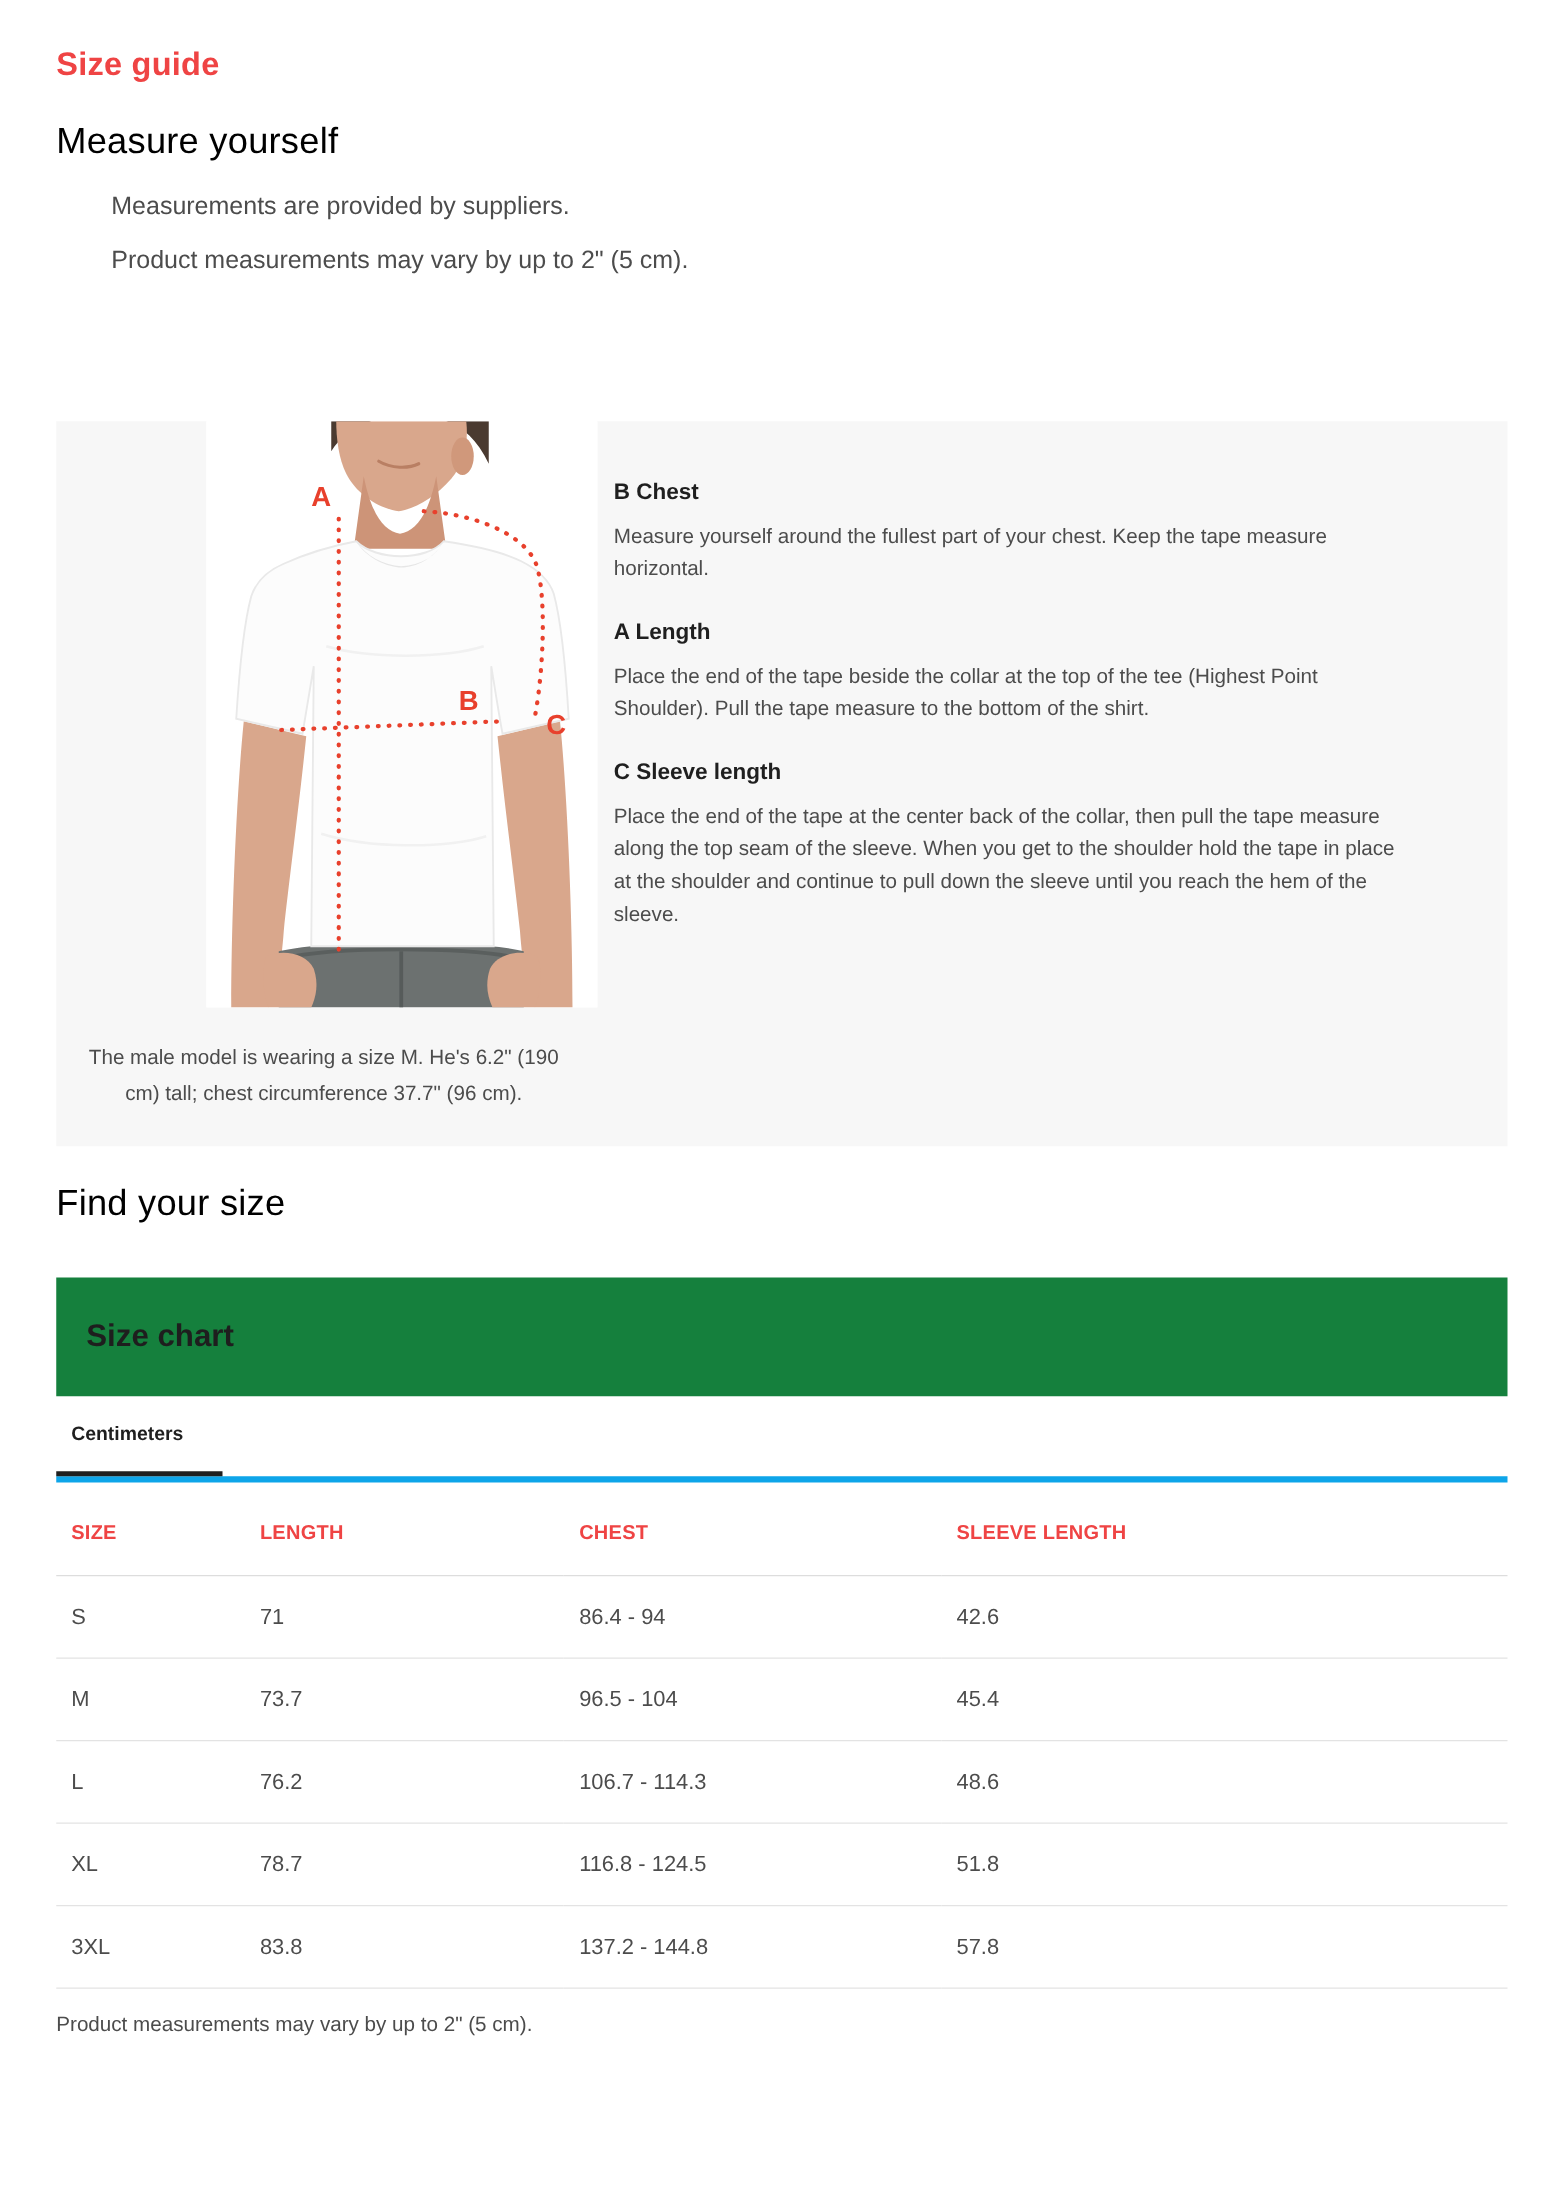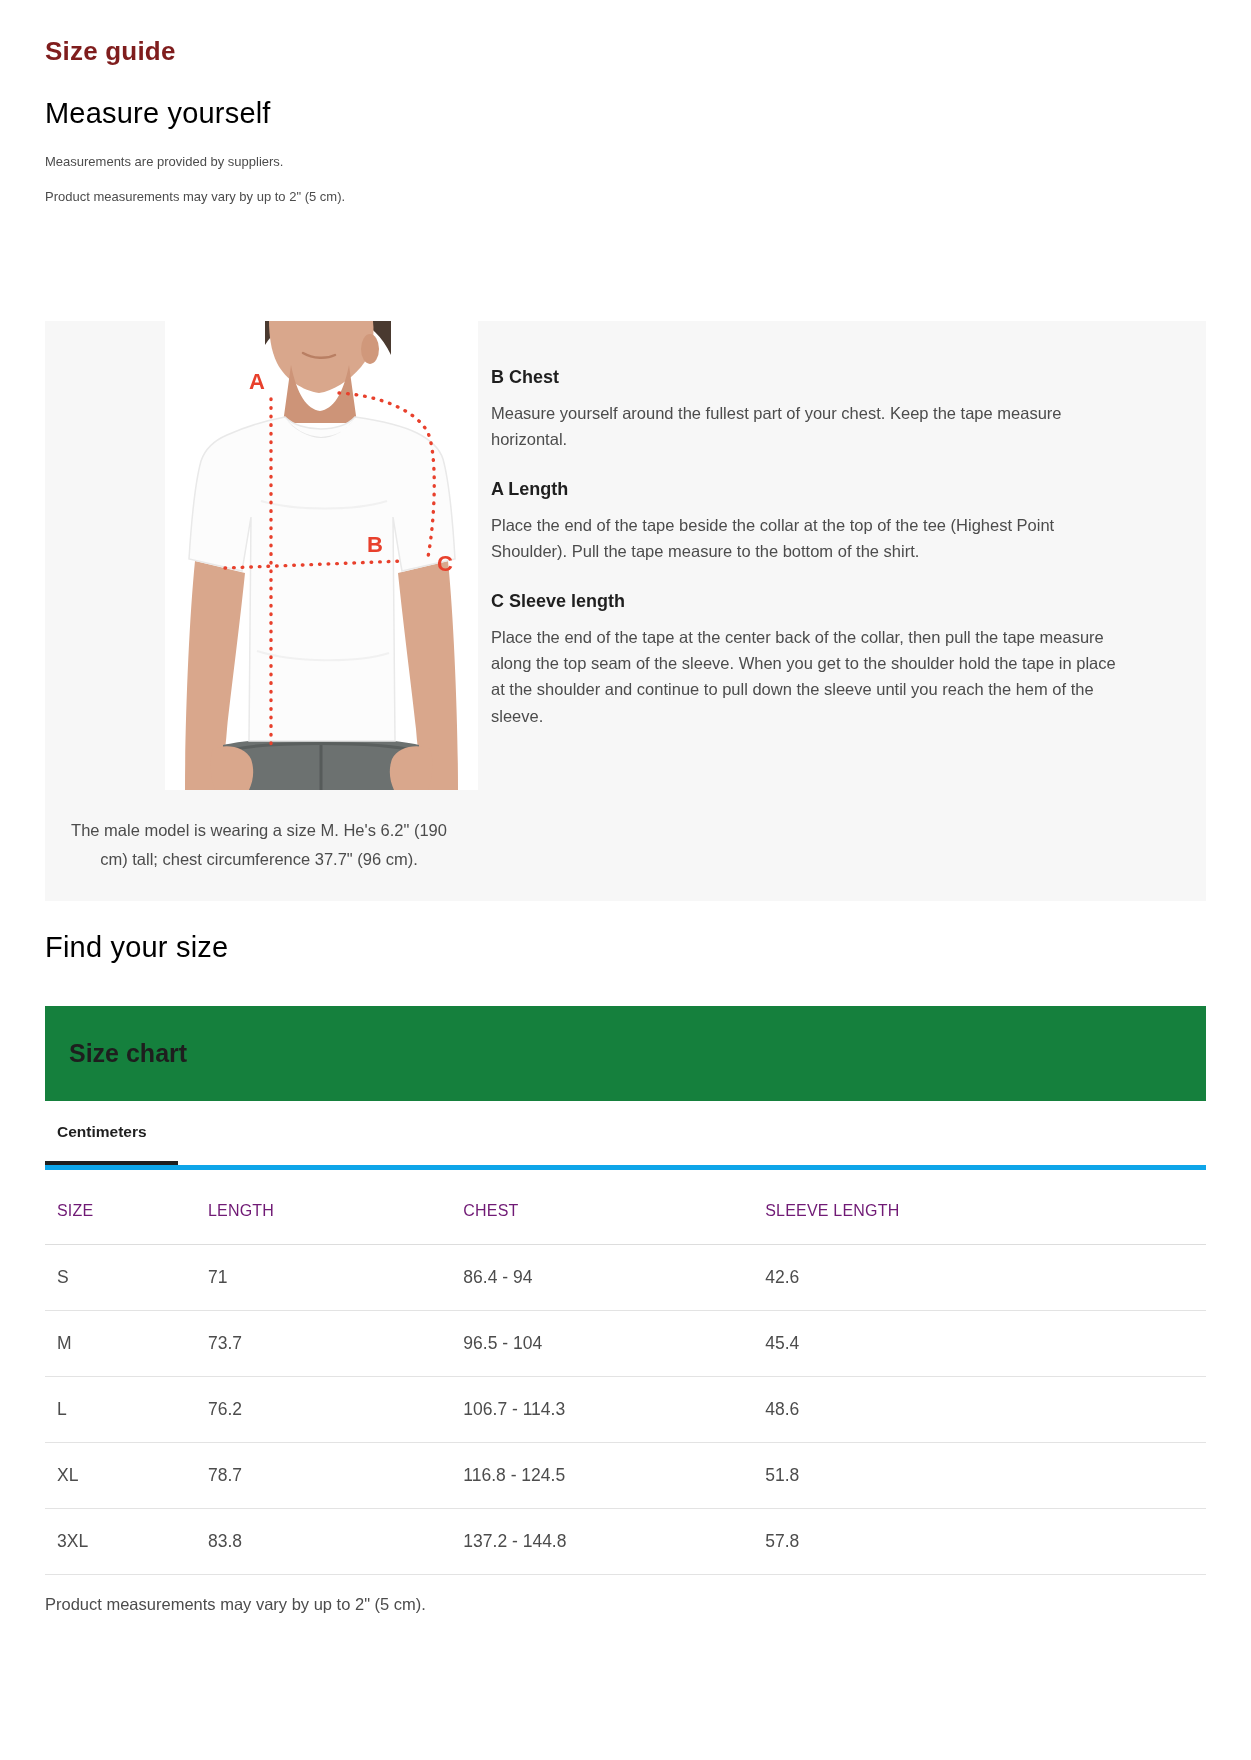--- a/index.html
+++ b/index.html
@@ -5,26 +5,26 @@
   * { box-sizing: border-box; margin: 0; padding: 0; }
   html, body { width: 1251px; background: #ffffff; }
   body {
     min-height: 1760px;
     font-family: "Liberation Sans", "DejaVu Sans", sans-serif;
     color: #4c4c4c;
   }
   .container { padding: 36px 45px 0 45px; }
 
   h1.page-title {
-    font-size: 26px; font-weight: 700; color: #7f1d1d; letter-spacing: .2px;
+    font-size: 26px; font-weight: 700; color: #ef4444; letter-spacing: .2px;
   }
   h2.section-heading {
     font-size: 29px; font-weight: 400; color: #000000; margin-top: 30px; letter-spacing: .2px;
   }
-  p.intro { font-size: 13px; color: #4c4c4c; margin-top: 24px; }
+  p.intro { font-size: 20px; color: #4c4c4c; margin-top: 24px; margin-left: 44px; }
   p.intro + p.intro { margin-top: 20px; }
 
   
   .measure-panel {
     margin-top: 117px;
     background: #f7f7f7;
     height: 580px;
     display: flex;
   }
   .photo-col { width: 440px; flex: 0 0 440px; }
@@ -58,21 +58,21 @@
     border-bottom: 4px solid #1f1f1f;
     cursor: pointer;
   }
 
   table.size-table { width: 100%; border-collapse: collapse; table-layout: fixed; }
   table.size-table col.c1 { width: 13%; }
   table.size-table col.c2 { width: 22%; }
   table.size-table col.c3 { width: 26%; }
   table.size-table col.c4 { width: 39%; }
   table.size-table th {
-    text-align: left; font-size: 16px; font-weight: 400; color: #701a75;
+    text-align: left; font-size: 16px; font-weight: 700; color: #ef4444;
     padding: 32px 0 24px 12px; border-bottom: 1px solid #dddddd; letter-spacing: .2px;
   }
   table.size-table td {
     font-size: 17.5px; color: #4c4c4c;
     padding: 22px 0 22px 12px; border-bottom: 1px solid #e3e3e3;
   }
   .footnote { font-size: 16.5px; color: #4c4c4c; margin: 20px 0 30px 0; }
 
   .marker-text { font-weight: 700; font-size: 22px; fill: #e8402c; font-family: "Liberation Sans", sans-serif; }
 </style>

